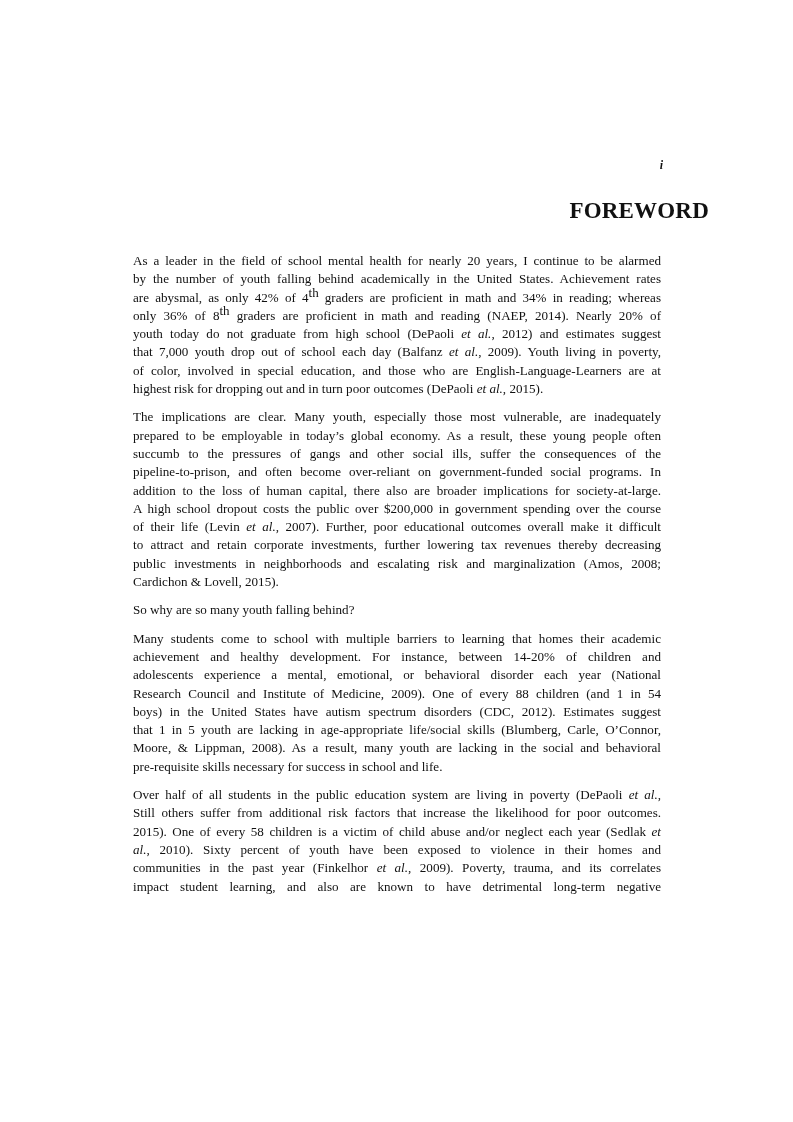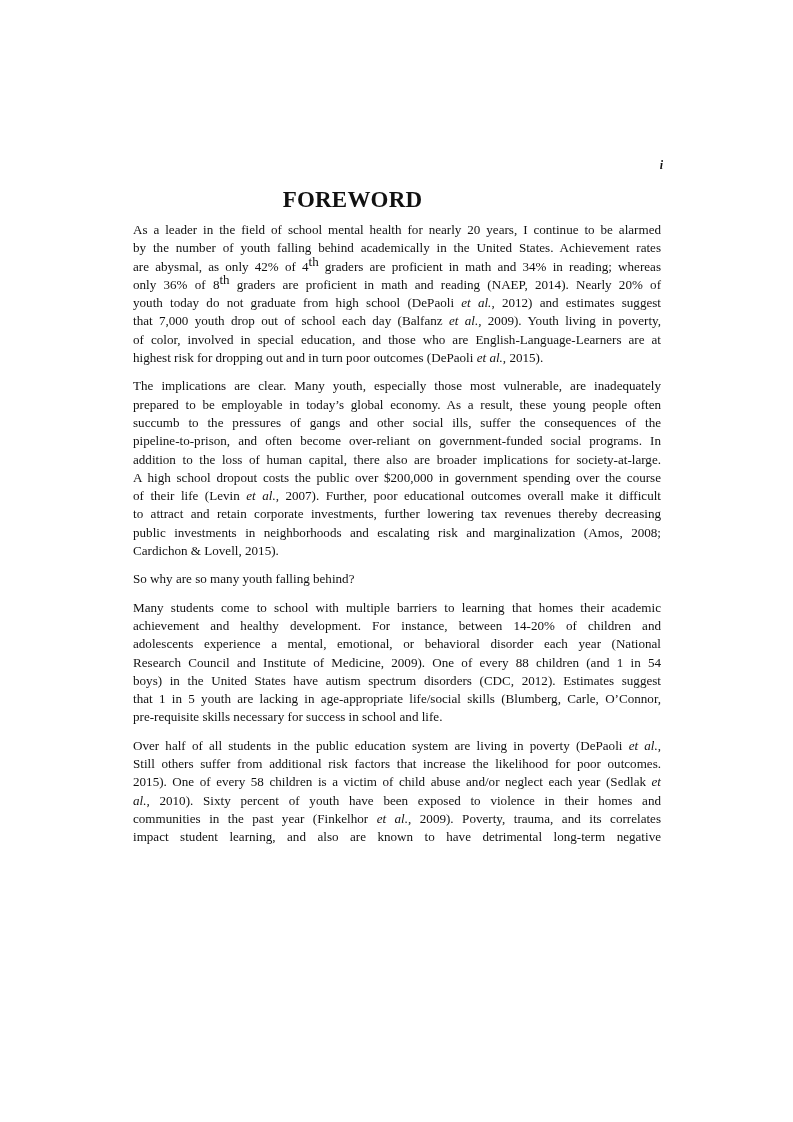--- a/index.html
+++ b/index.html
@@ -23,30 +23,30 @@
     font-size: 12px;
     font-style: italic;
     font-weight: bold;
     text-align: right;
   }
   .title {
     position: absolute;
     top: 180px;
     left: 0;
     width: 691px;
-    text-align: center;
+    text-align: right;
     font-size: 23px;
     font-weight: bold;
     letter-spacing: 0.2px;
-    margin: 7px;
+    margin: 18px;
   }
   .body {
     position: absolute;
     left: 133px;
-    top: 221px;
+    top: 252px;
     width: 528px;
   }
   .para {
     margin: 0 0 10px 0;
   }
   .line {
     display: block;
     height: 18.3px;
     line-height: 18.3px;
     font-size: 13.1px;
@@ -96,20 +96,21 @@
     <div class="para">
       <span class="line last"><span>So why are so many youth falling behind?</span></span>
     </div>
     <div class="para">
       <span class="line"><span>Many students come to school with multiple barriers to learning that homes their academic</span></span>
       <span class="line"><span>achievement and healthy development. For instance, between 14-20% of children and</span></span>
       <span class="line"><span>adolescents experience a mental, emotional, or behavioral disorder each year (National</span></span>
       <span class="line"><span>Research Council and Institute of Medicine, 2009). One of every 88 children (and 1 in 54</span></span>
       <span class="line"><span>boys) in the United States have autism spectrum disorders (CDC, 2012). Estimates suggest</span></span>
       <span class="line"><span>that 1 in 5 youth are lacking in age-appropriate life/social skills (Blumberg, Carle, O’Connor,</span></span>
+      <span class="line"><span>Moore, &amp; Lippman, 2008). As a result, many youth are lacking in the social and behavioral</span></span>
       <span class="line last"><span>pre-requisite skills necessary for success in school and life.</span></span>
     </div>
     <div class="para">
       <span class="line"><span>Over half of all students in the public education system are living in poverty (DePaoli </span><em>et al.</em><span>,</span></span>
       <span class="line"><span>Still others suffer from additional risk factors that increase the likelihood for poor outcomes.</span></span>
       <span class="line"><span>2015). One of every 58 children is a victim of child abuse and/or neglect each year (Sedlak </span><em>et</em></span>
       <span class="line"><em>al.</em><span>, 2010). Sixty percent of youth have been exposed to violence in their homes and</span></span>
       <span class="line"><span>communities in the past year (Finkelhor </span><em>et al.</em><span>, 2009). Poverty, trauma, and its correlates</span></span>
       <span class="line"><span>impact student learning, and also are known to have detrimental long-term negative</span></span>
     </div>

